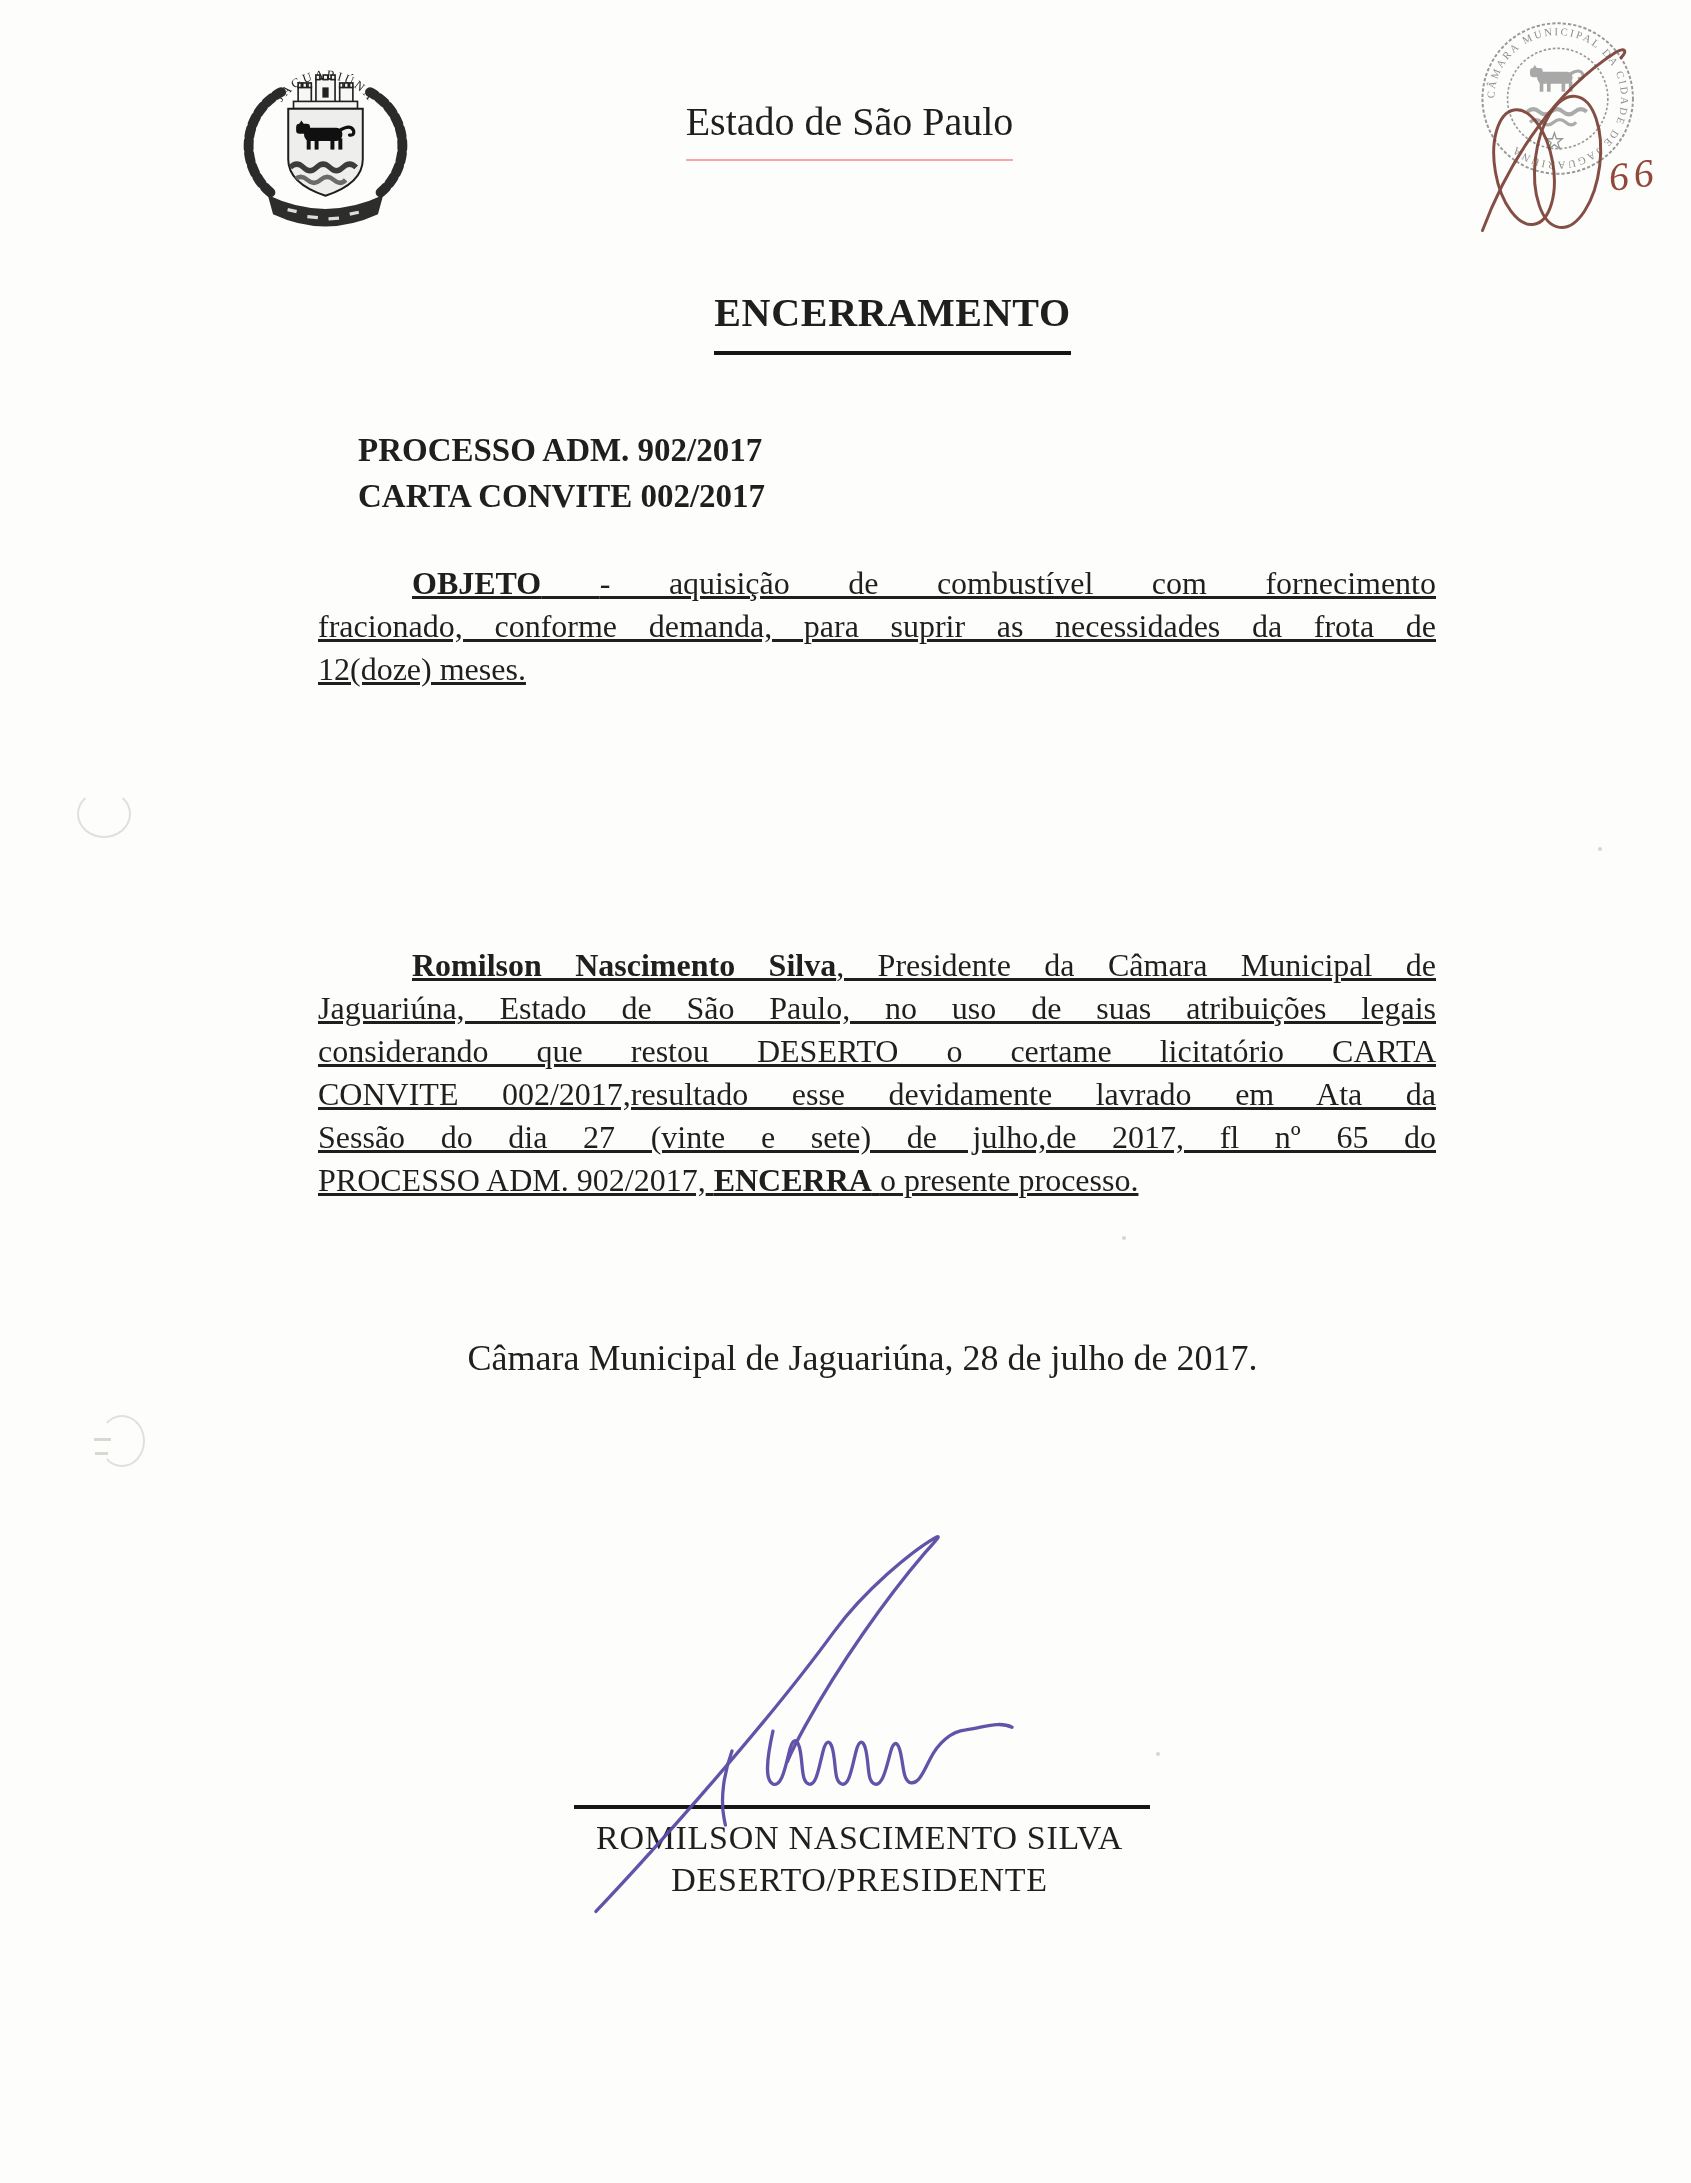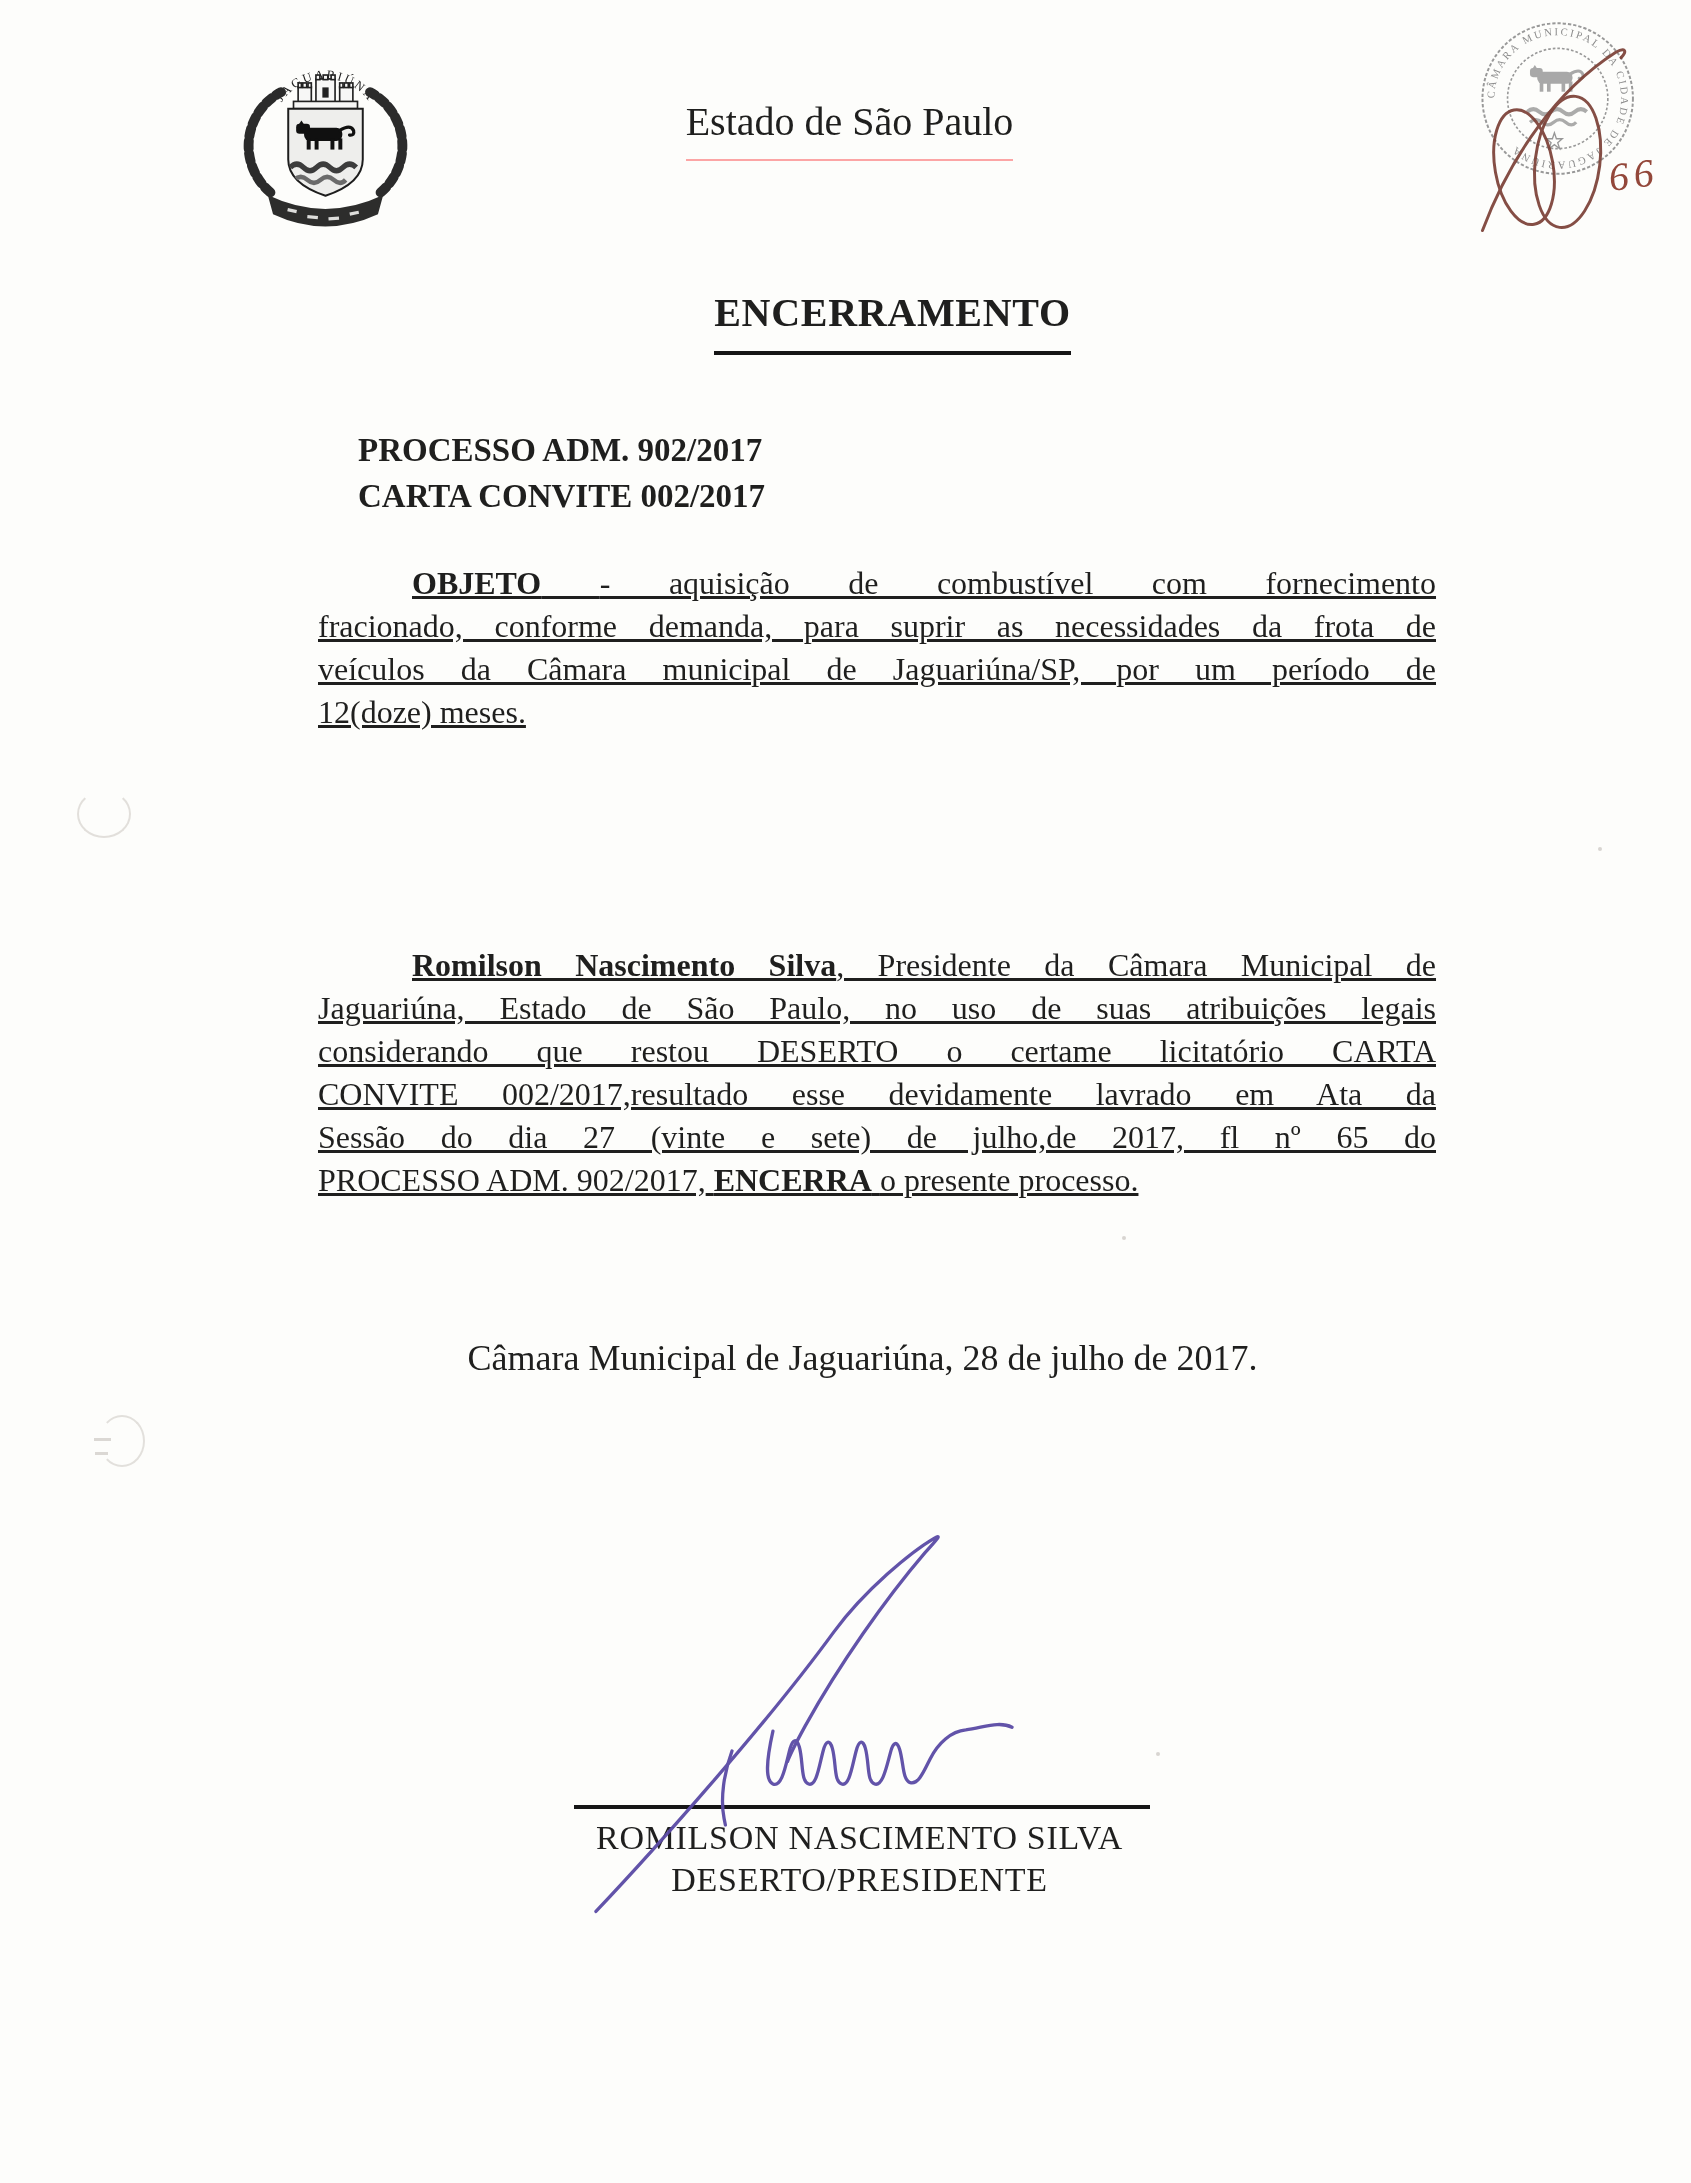--- a/index.html
+++ b/index.html
@@ -174,21 +174,20 @@
     <div>PROCESSO ADM. 902/2017</div>
     <div>CARTA CONVITE 002/2017</div>
   </div>
 
   <div class="para objeto">
     <div class="jline indent">
       <span class="b">OBJETO</span>
       <span>- aquisição de combustível com fornecimento</span>
     </div>
     <div class="jline">fracionado, conforme demanda, para suprir as necessidades da frota de</div>
-    <div class="jline">veículos da Câmara municipal de Jaguariúna/SP, por um período de</div>
     <div class="jline last">12(doze) meses.</div>
   </div>
 
   <div class="para closing">
     <div class="jline indent">
       <span class="b">Romilson Nascimento Silva</span><span>, Presidente da Câmara Municipal de</span>
     </div>
     <div class="jline">Jaguariúna, Estado de São Paulo, no uso de suas atribuições legais</div>
     <div class="jline">considerando que restou DESERTO o certame licitatório CARTA</div>
     <div class="jline">CONVITE 002/2017,resultado esse devidamente lavrado em Ata da</div>

